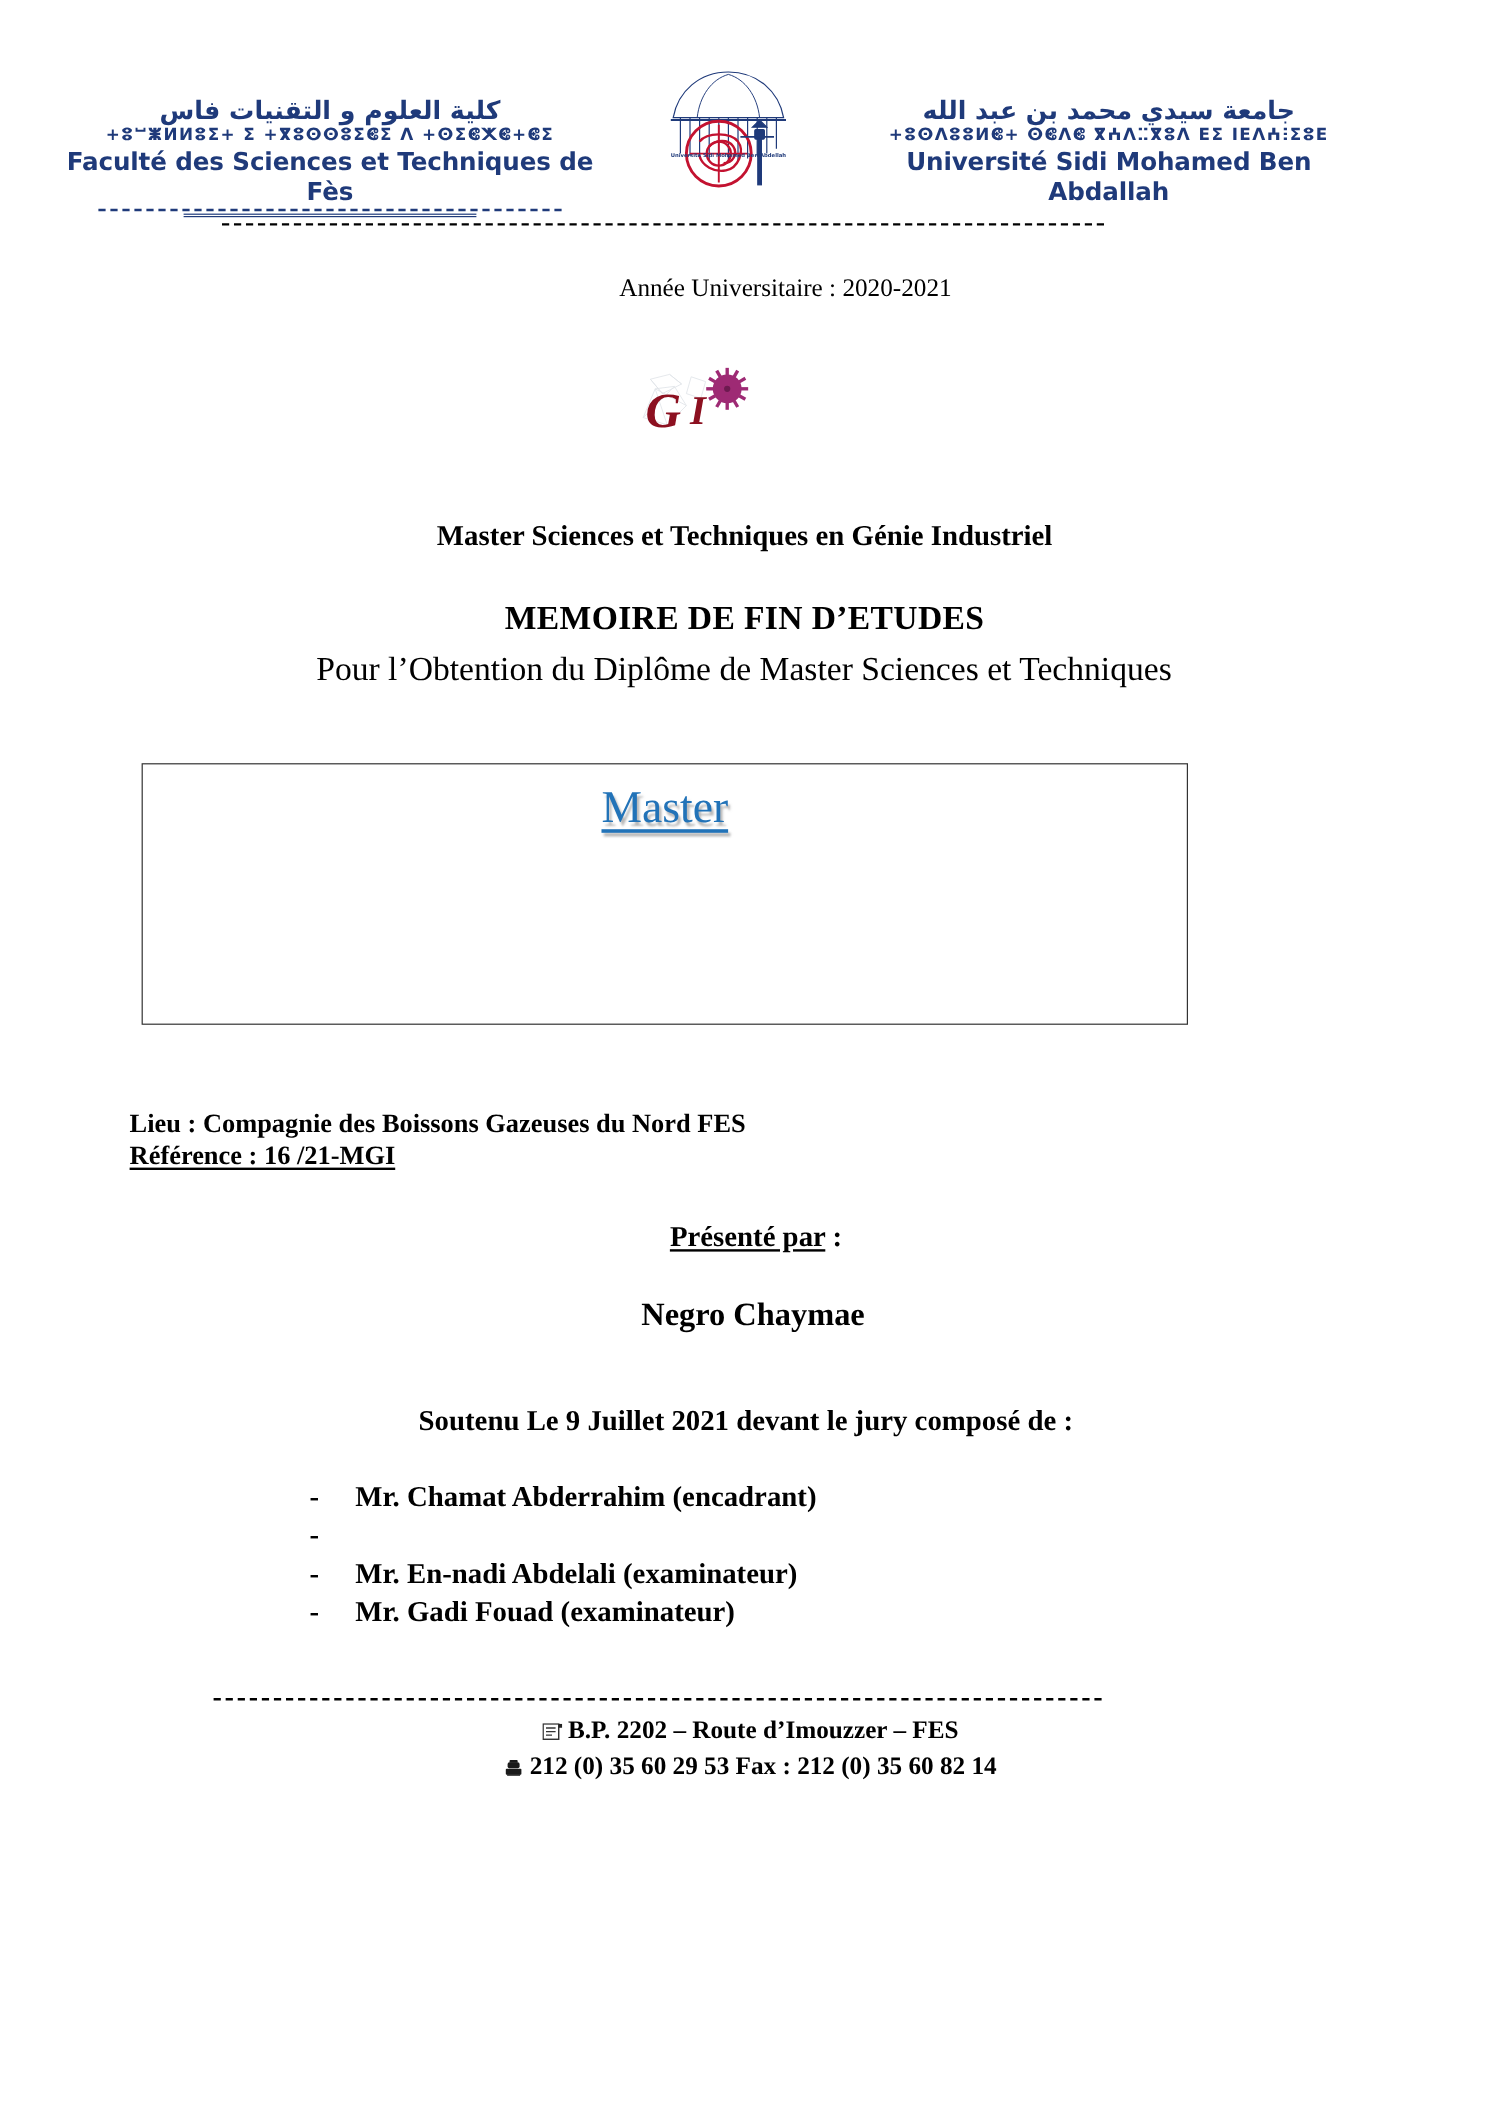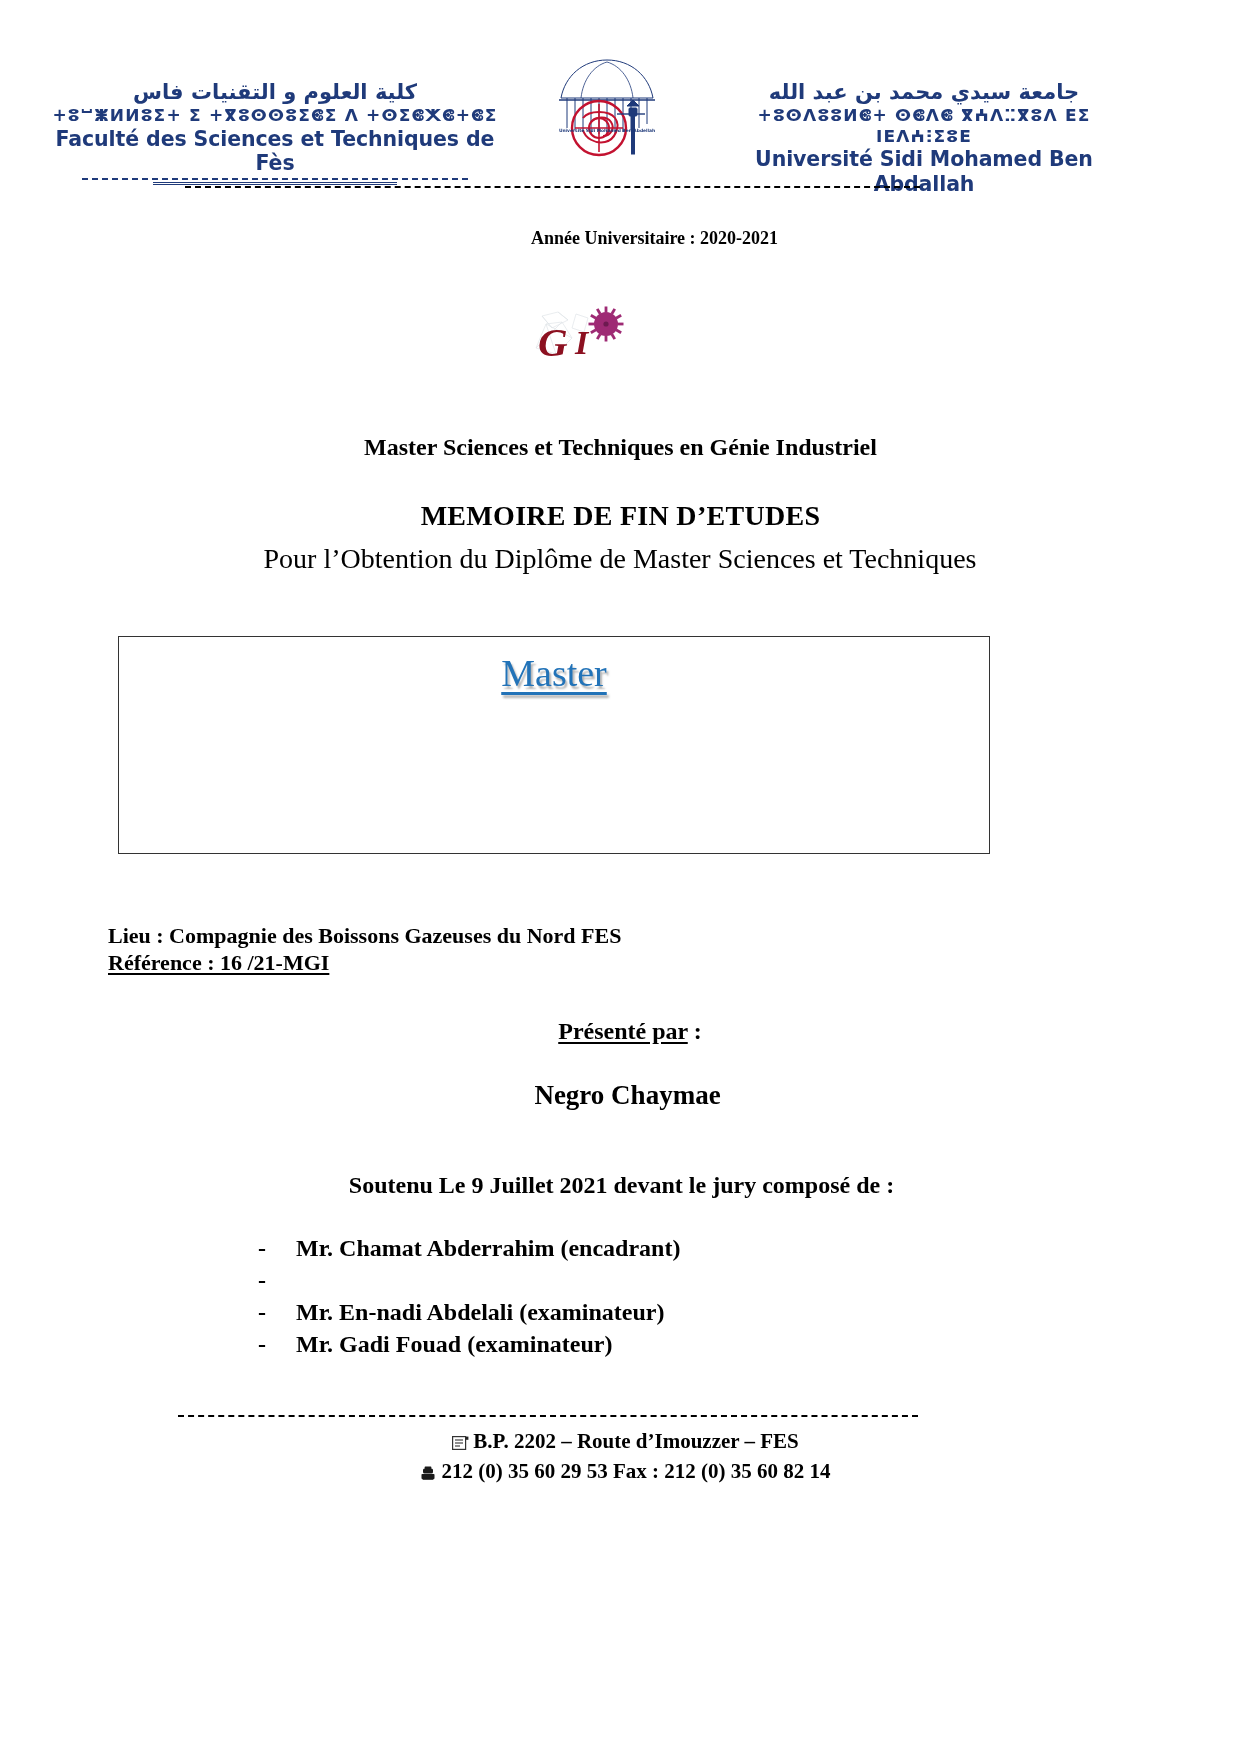--- a/index.html
+++ b/index.html
@@ -43,21 +43,21 @@
     font-family: "DejaVu Sans", sans-serif;
   }
   .hdr-ar {
     font-size: 21px;
     font-weight: bold;
     line-height: 1.15;
     direction: rtl;
     letter-spacing: 0.2px;
   }
   .hdr-tif {
-    font-size: 17px;
+    font-size: 14px;
     font-weight: bold;
     line-height: 1.2;
     letter-spacing: 1.2px;
     margin-top: 1px;
   }
   .hdr-fr {
     font-size: 20.5px;
     font-weight: bold;
     line-height: 1.2;
     margin-top: 1px;
@@ -115,22 +115,22 @@
     height: 0;
   }
 
   
   .year {
     position: absolute;
     top: 228px;
     left: 0;
     width: 1149px;
     text-align: center;
-    font-size: 18px;
-    font-weight: bold;
+    font-size: 21px;
+    font-weight: normal;
     padding-left: 160px;
     box-sizing: border-box;
   }
 
   
   .gi-logo {
     position: absolute;
     left: 530px;
     top: 300px;
     width: 100px;

